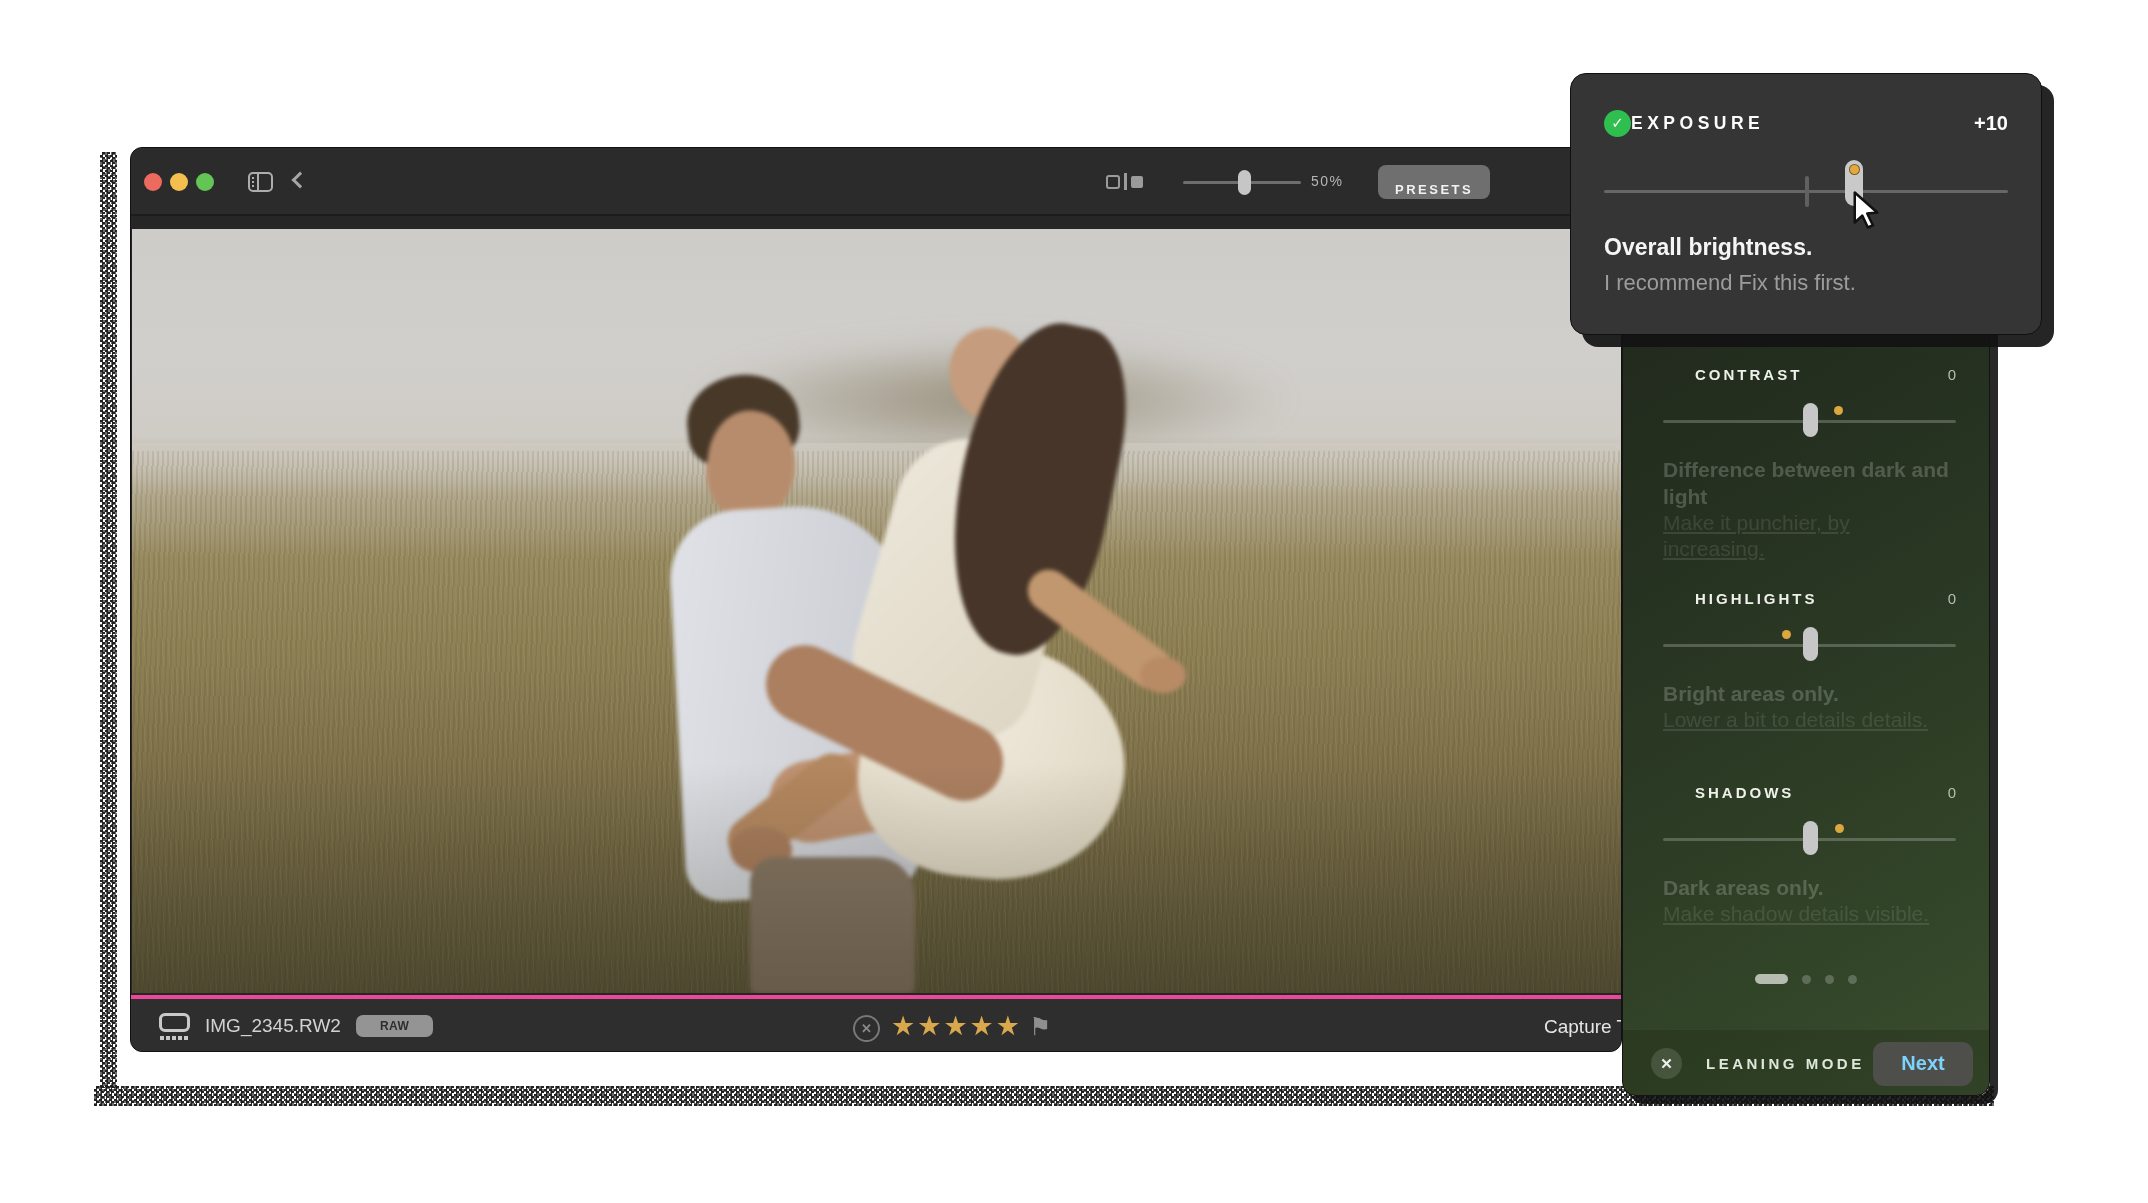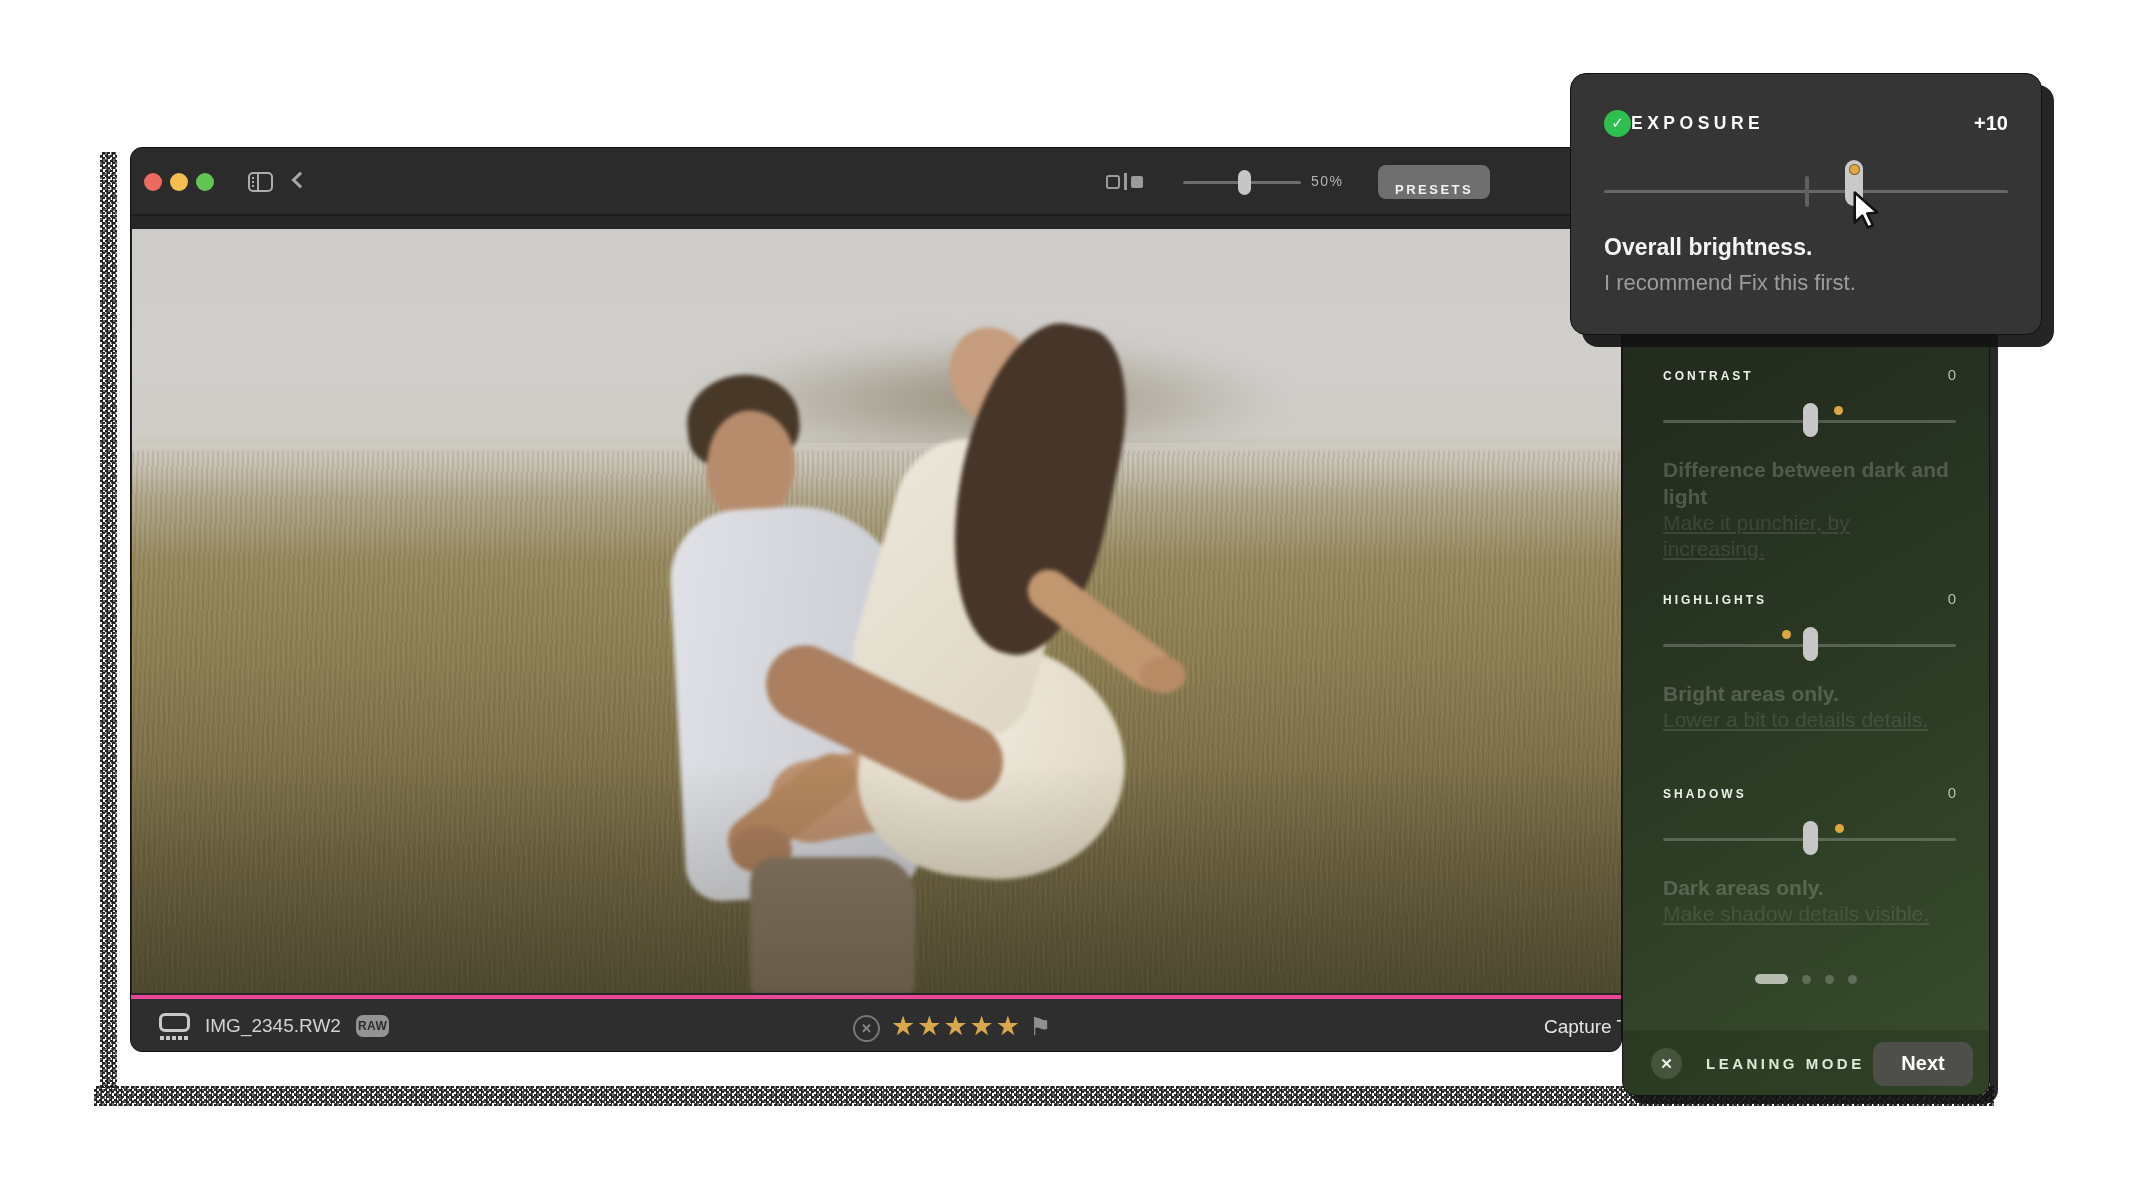--- a/index.html
+++ b/index.html
@@ -67,51 +67,51 @@
   .man-pants{left:618px;top:628px;width:165px;height:137px;background:#857562;border-radius:26px 40px 8px 8px;}
 
   
   .bottombar{position:absolute;left:0;right:0;top:847px;height:58px;background:#2e2e2e;border-top:4px solid #ec4899;}
   .bb-left{position:absolute;left:28px;top:0;height:100%;display:flex;align-items:center;gap:15px;}
   .filmicon{position:relative;width:31px;height:28px;}
   .filmicon .scr{position:absolute;left:0;top:1px;width:31px;height:19px;border:3px solid #c9c9c9;border-radius:6px;}
   .filmicon .dots{position:absolute;left:1px;bottom:0;display:flex;gap:2px;}
   .filmicon .dots i{width:4px;height:4px;background:#c9c9c9;display:block;}
   .filename{font-size:19px;color:#d2d2d2;}
-  .rawbadge{background:#949494;color:#2e2e2e;font-size:12px;font-weight:bold;border-radius:7px;padding:4px 2px;letter-spacing:.5px;}
+  .rawbadge{background:#949494;color:#2e2e2e;font-size:12px;font-weight:bold;border-radius:7px;padding:4px 24px;letter-spacing:.5px;}
   .reject{position:absolute;left:722px;top:16px;width:27px;height:27px;border:2px solid #787878;border-radius:50%;
     color:#8a8a8a;font-size:13px;line-height:23px;text-align:center;font-weight:bold;}
   .stars{position:absolute;left:760px;top:11px;font-size:27px;letter-spacing:2px;color:#d9a84c;font-family:"DejaVu Sans",sans-serif;}
   .flag{position:absolute;left:898px;top:13px;font-size:25px;color:#8f8f8f;font-family:"DejaVu Sans",sans-serif;}
   .capture{position:absolute;left:1413px;top:17px;width:220px;font-size:19px;color:#e6e6e6;white-space:nowrap;}
 
   
   .sidebar{position:absolute;left:1622px;top:215px;width:368px;height:881px;
     background:linear-gradient(150deg,#20271b 0%,#253020 30%,#2b3a24 55%,#324428 78%,#3a4e2e 100%);
     border:1px solid #141414;border-radius:4px 4px 14px 14px;box-shadow:8px 8px 0 rgba(18,18,18,.9);overflow:hidden;}
   .section{position:absolute;left:40px;width:293px;}
   .sec-head{display:flex;justify-content:space-between;align-items:baseline;}
-  .sec-label{font-size:12px;font-weight:bold;letter-spacing:3px;color:#eef0ea;}
+  .sec-label{font-size:15px;font-weight:bold;letter-spacing:3px;color:#eef0ea;margin-left:32px;}
   .sec-value{font-size:15px;color:#b9bfb2;}
   .sec-slider{position:relative;height:45px;margin-top:16px;}
   .strack{position:absolute;left:0;right:0;top:21px;height:3px;background:rgba(255,255,255,.22);border-radius:2px;}
   .shandle{position:absolute;top:4px;width:15px;height:34px;background:#c7c7c7;border-radius:8px;}
   .hintdot{position:absolute;top:7px;width:9px;height:9px;border-radius:50%;background:#dca73f;}
   .desc1{margin-top:12px;font-size:21px;line-height:27px;font-weight:bold;color:rgba(255,255,255,.20);}
   .desc2{font-size:21px;line-height:26px;color:rgba(255,255,255,.11);text-decoration:underline;}
   .pagedots{position:absolute;left:0;right:0;top:758px;display:flex;justify-content:center;align-items:center;gap:14px;}
   .pagedots .pill{width:33px;height:10px;border-radius:5px;background:#b6bdb0;}
   .pagedots .dot{width:9px;height:9px;border-radius:50%;background:rgba(255,255,255,.22);}
   .modebar{position:absolute;left:0;right:0;top:813px;height:68px;display:flex;align-items:center;
     padding:0 16px 0 28px;background:rgba(10,16,8,.18);border-top:1px solid rgba(255,255,255,.05);}
   .modeclose{width:31px;height:31px;border-radius:50%;background:rgba(255,255,255,.13);color:#eef2ec;
     font-size:15px;font-weight:bold;text-align:center;line-height:31px;}
   .modelabel{margin-left:24px;font-size:15px;font-weight:bold;letter-spacing:3.5px;color:#dfe7da;}
   .nextbtn{margin-left:auto;height:44px;min-width:100px;background:#4e4e4a;border:none;border-radius:11px;
-    color:#ffffff;font-size:20px;font-weight:bold;}
+    color:#7dd3fc;font-size:20px;font-weight:bold;}
 
   
   .popup{position:absolute;left:1570px;top:73px;width:472px;height:262px;background:#353535;
     border:1px solid #101010;border-radius:16px;box-shadow:12px 12px 0 rgba(18,18,18,.92);}
   .pop-head{position:absolute;left:33px;right:33px;top:36px;display:flex;align-items:center;}
   .checkicon{width:27px;height:27px;border-radius:50%;background:#2fbf4e;color:#fff;font-size:15px;
     font-weight:bold;text-align:center;line-height:27px;font-family:"DejaVu Sans",sans-serif;}
   .pop-title{font-size:17.5px;font-weight:bold;letter-spacing:4.5px;color:#fdfdfd;}
   .pop-value{margin-left:auto;font-size:20px;font-weight:bold;color:#fdfdfd;}
   .ptrack{position:absolute;left:33px;right:33px;top:116px;height:3px;background:rgba(255,255,255,.25);border-radius:2px;}

